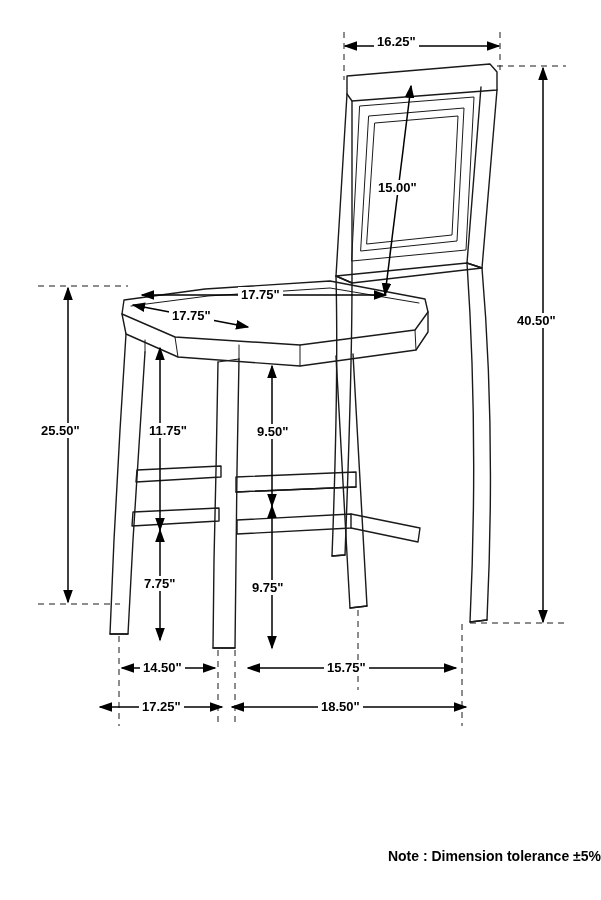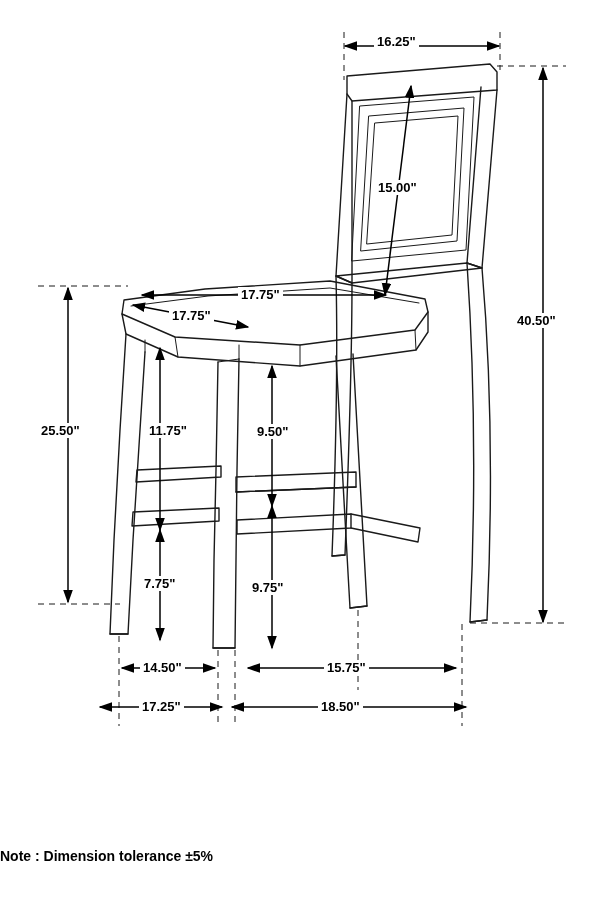--- a/index.html
+++ b/index.html
@@ -60,21 +60,21 @@
     font-weight: bold;
     color: #000000;
     background: #ffffff;
     padding: 0 3px;
     white-space: nowrap;
     line-height: 15px;
   }
   .note {
     position: absolute;
     width: 601px;
-    text-align: left;
+    text-align: right;
     font-family: "Liberation Sans", sans-serif;
     font-size: 14px;
     font-weight: bold;
     color: #000000;
   }
 </style>
 </head>
 <body>
 
 <div id="diagram-root">

